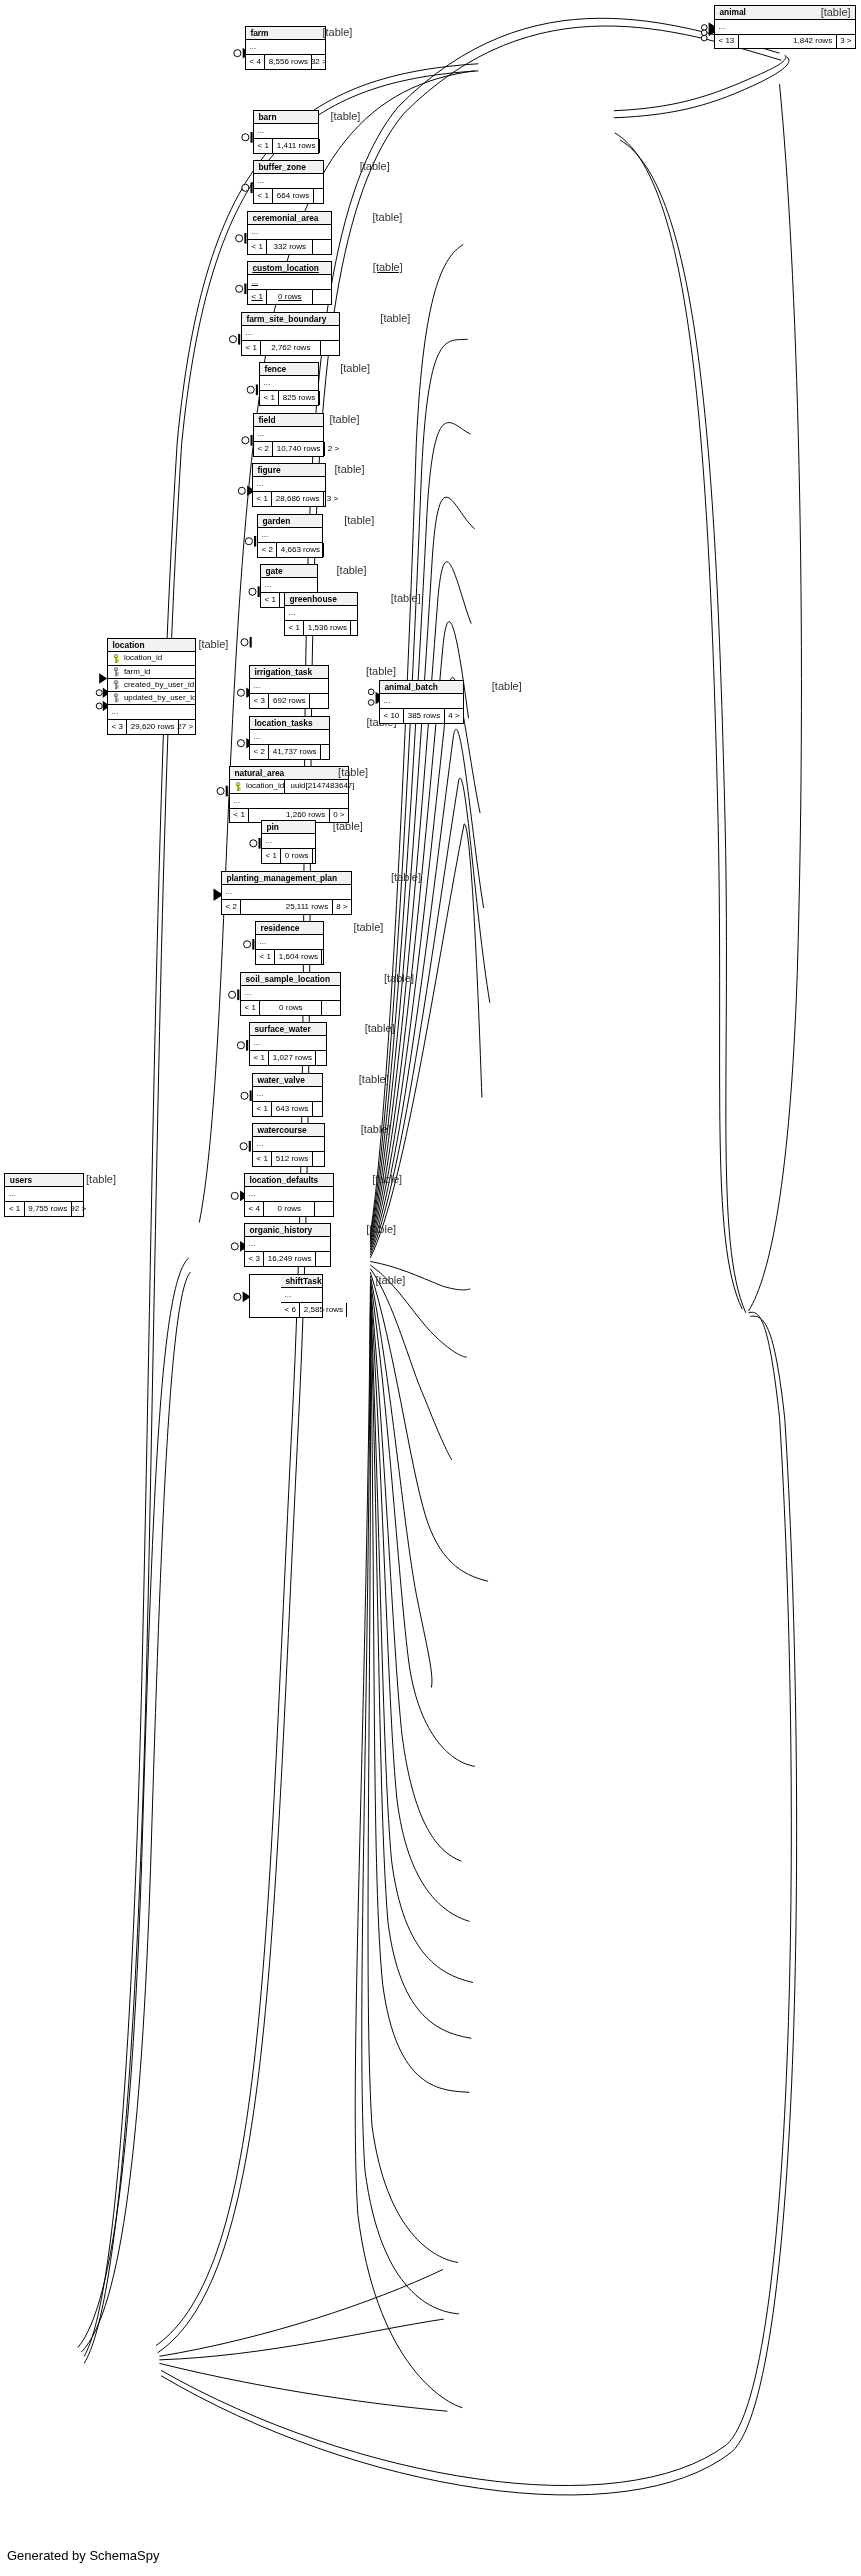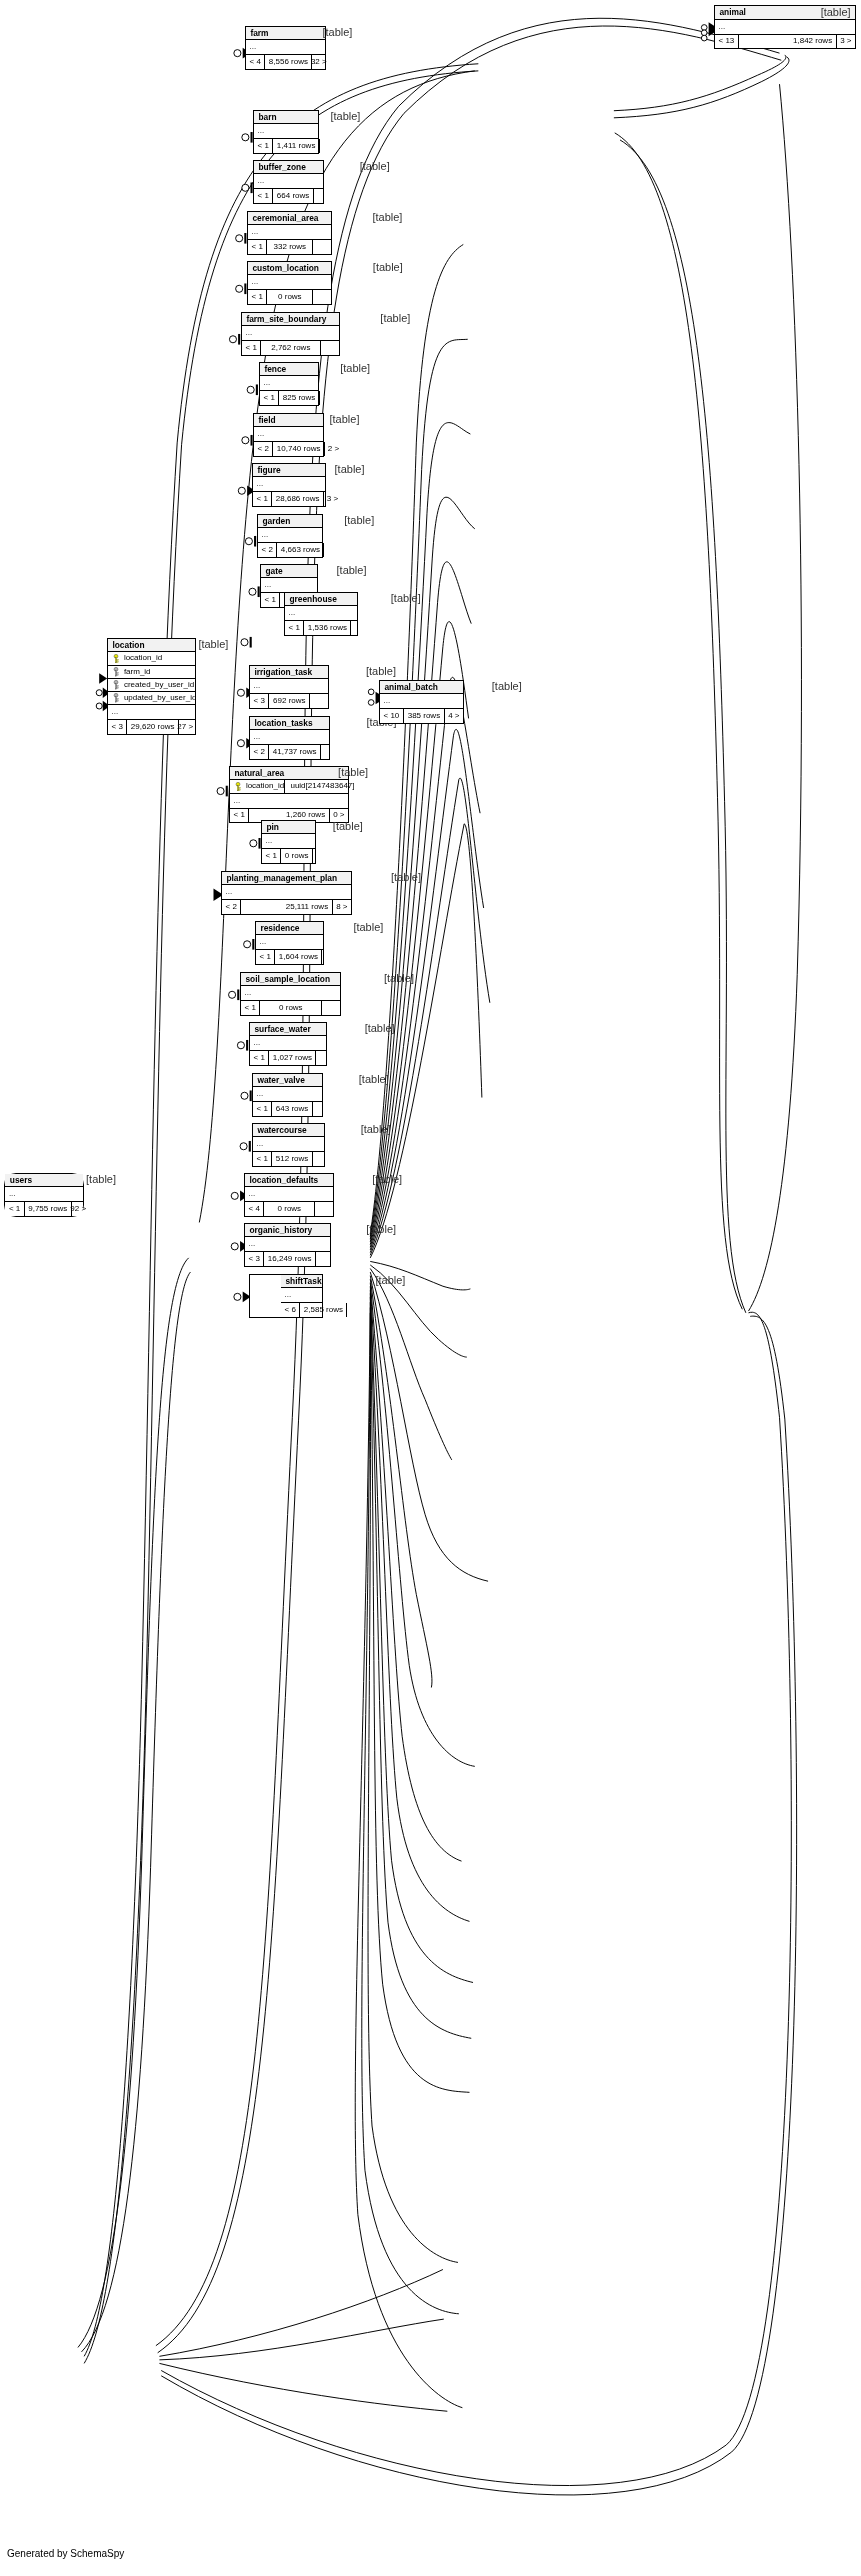--- a/index.html
+++ b/index.html
@@ -118,21 +118,21 @@
   }
   .f-left  { justify-content: flex-start; }
   .f-mid   { flex: 1 1 auto; justify-content: center; border-left: 0.9px solid #000; border-right: 0.9px solid #000;}
   .f-right { justify-content: flex-end; min-width: 17.7px; }
   .f-mid.rightalign { justify-content: flex-end; }
 
   .footer-note {
     position: absolute;
     left: 7px;
     top: 2548px;
-    font-size: 10px;
+    font-size: 13px;
     color: #000;
     white-space: nowrap;
   }
   svg path { fill: none; stroke: #000; stroke-width: 1.1; }
   svg .conn-dot { fill: #fff; stroke: #000; stroke-width: 1.1; }
   svg .arrow { fill: #000; stroke: none; }
   svg .bar { stroke: #000; stroke-width: 2.4; }
 </style>
 </head>
 <body>
@@ -320,21 +320,21 @@
           <span class="tname">ceremonial_area</span>
           <span class="ttag">[table]</span>
         </div>
         <div class="node-body">...</div>
         <div class="node-foot">
           <div class="f-left">&lt; 1</div>
           <div class="f-mid">332 rows</div>
           <div class="f-right"></div>
         </div>
       </div>
-      <div class="node" style="left: 247px; top: 261px; width: 85px;">
+      <div class="node" style="left: 247px; top: 261px; width: 85px; text-decoration: underline;">
         <div class="node-title">
           <span class="tname">custom_location</span>
           <span class="ttag">[table]</span>
         </div>
         <div class="node-body">...</div>
         <div class="node-foot">
           <div class="f-left">&lt; 1</div>
           <div class="f-mid">0 rows</div>
           <div class="f-right"></div>
         </div>
@@ -642,21 +642,21 @@
           <span class="tname">shiftTask</span>
           <span class="ttag">[table]</span>
         </div>
         <div class="node-body">...</div>
         <div class="node-foot">
           <div class="f-left">&lt; 6</div>
           <div class="f-mid">2,585 rows</div>
           <div class="f-right"></div>
         </div>
       </div>
-      <div class="node" style="left: 4.4px; top: 1173px; width: 80px; border-radius: 12px;">
+      <div class="node" style="left: 4.4px; top: 1173px; width: 80px;">
         <div class="node-title">
           <span class="tname">users</span>
           <span class="ttag">[table]</span>
         </div>
         <div class="node-body">...</div>
         <div class="node-foot">
           <div class="f-left">&lt; 1</div>
           <div class="f-mid rightalign">9,755 rows</div>
           <div class="f-right">92 &gt;</div>
         </div>

